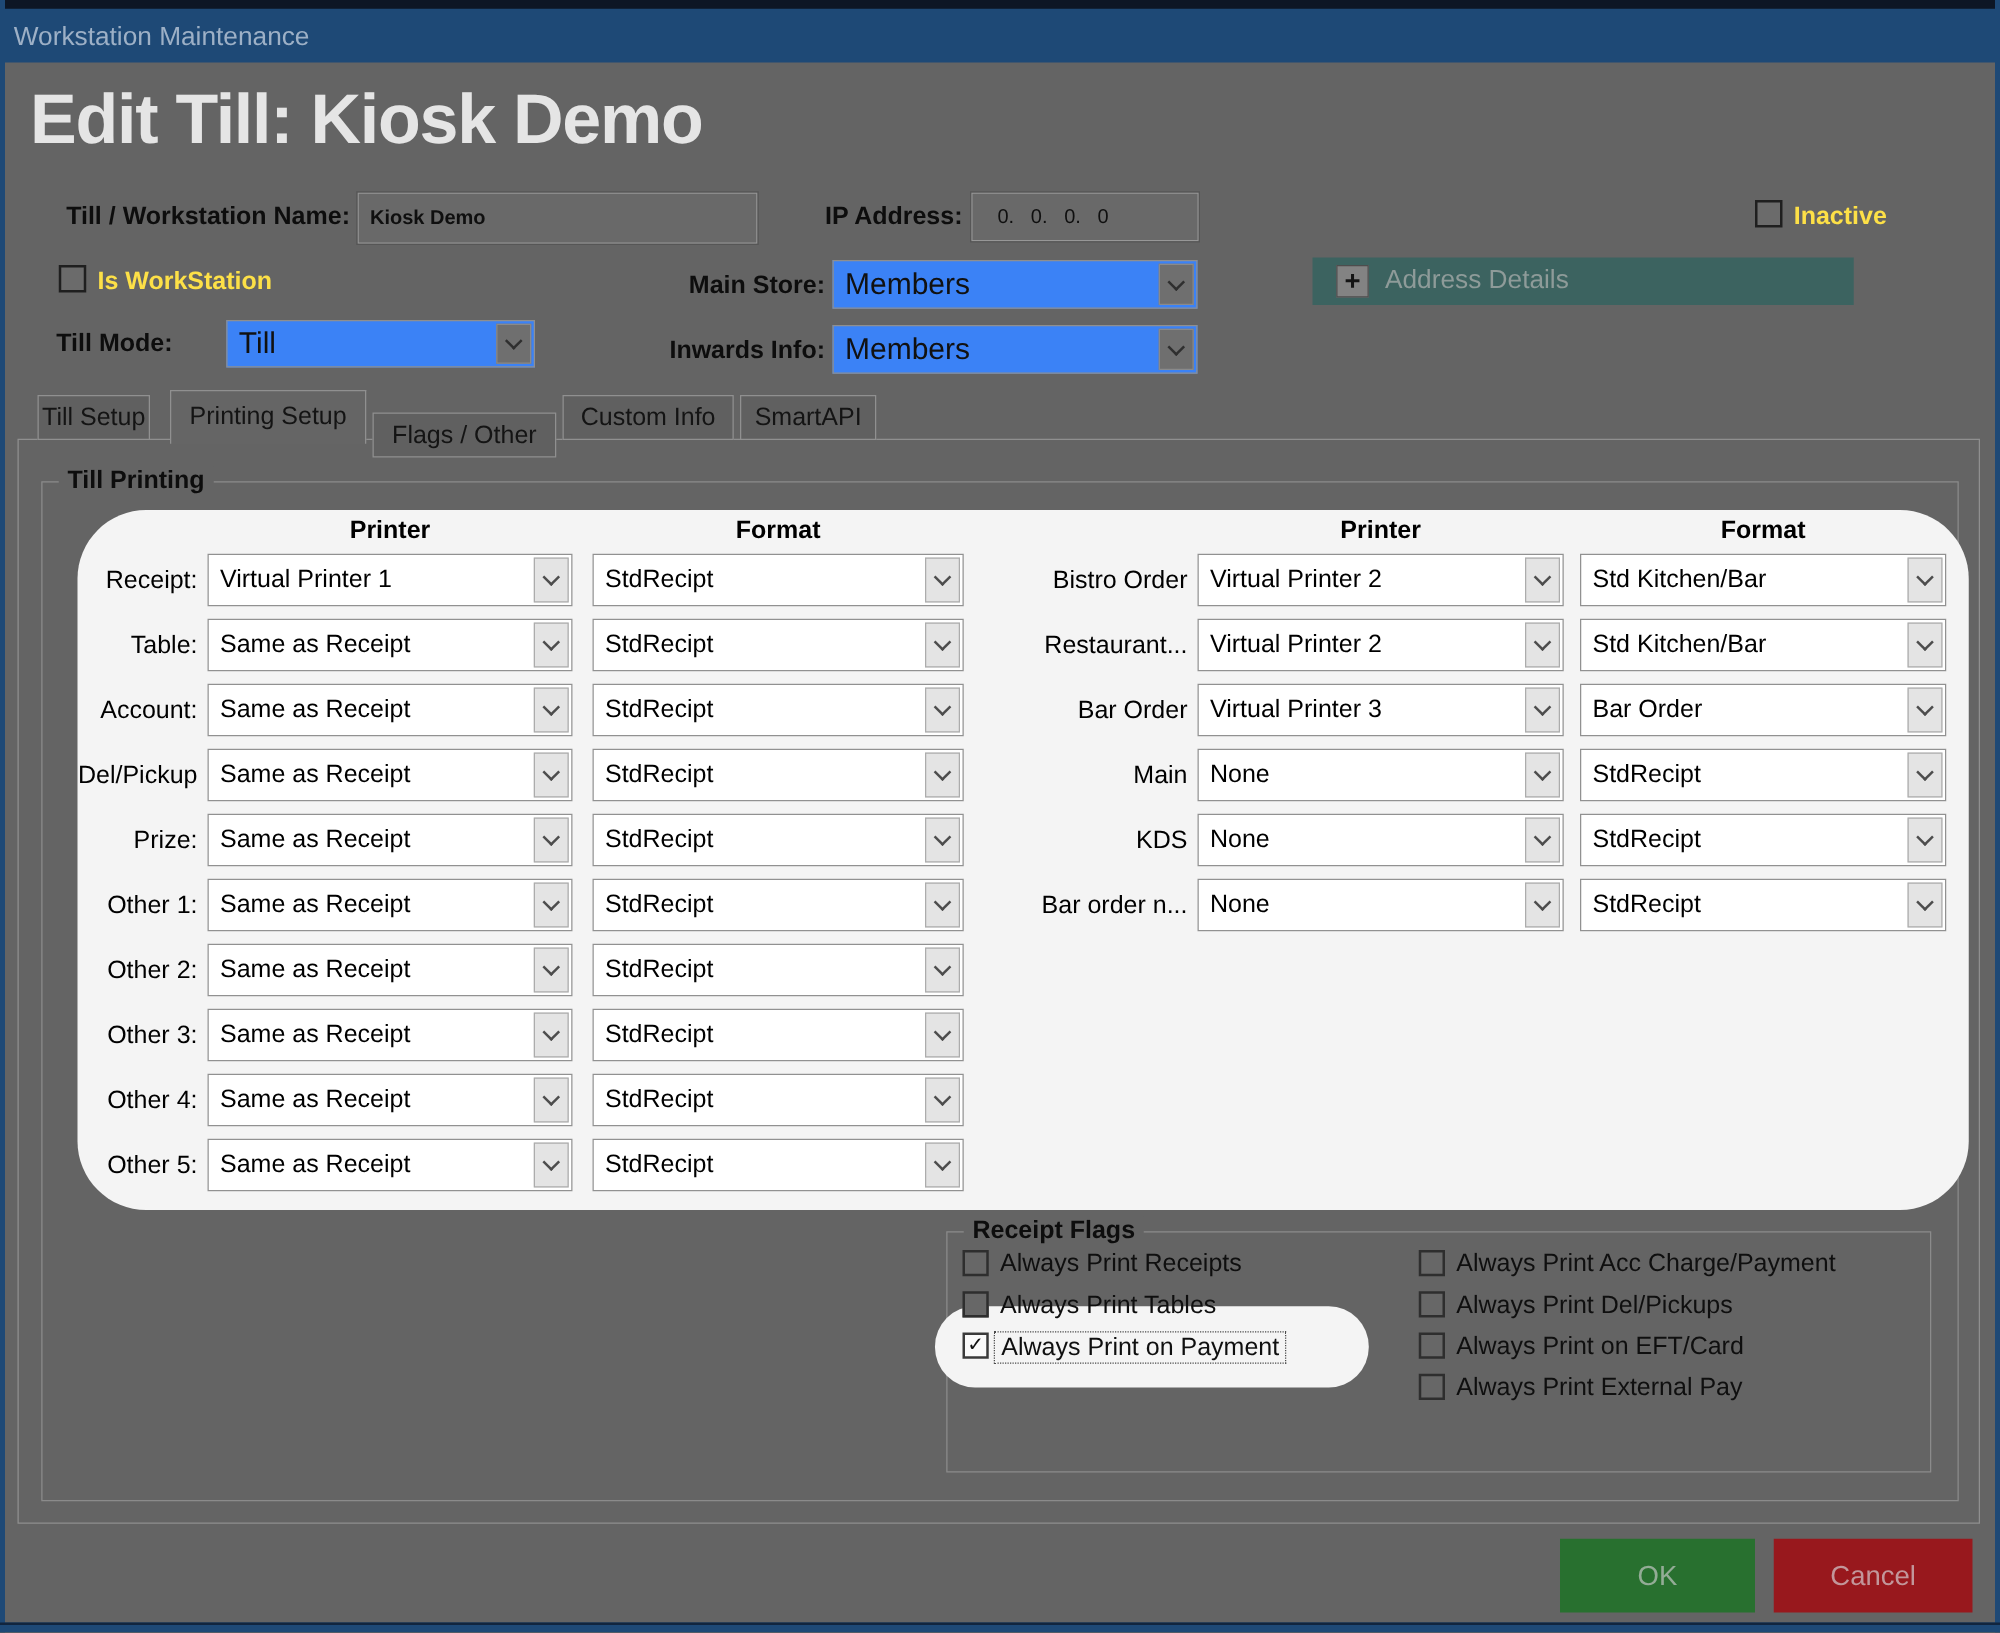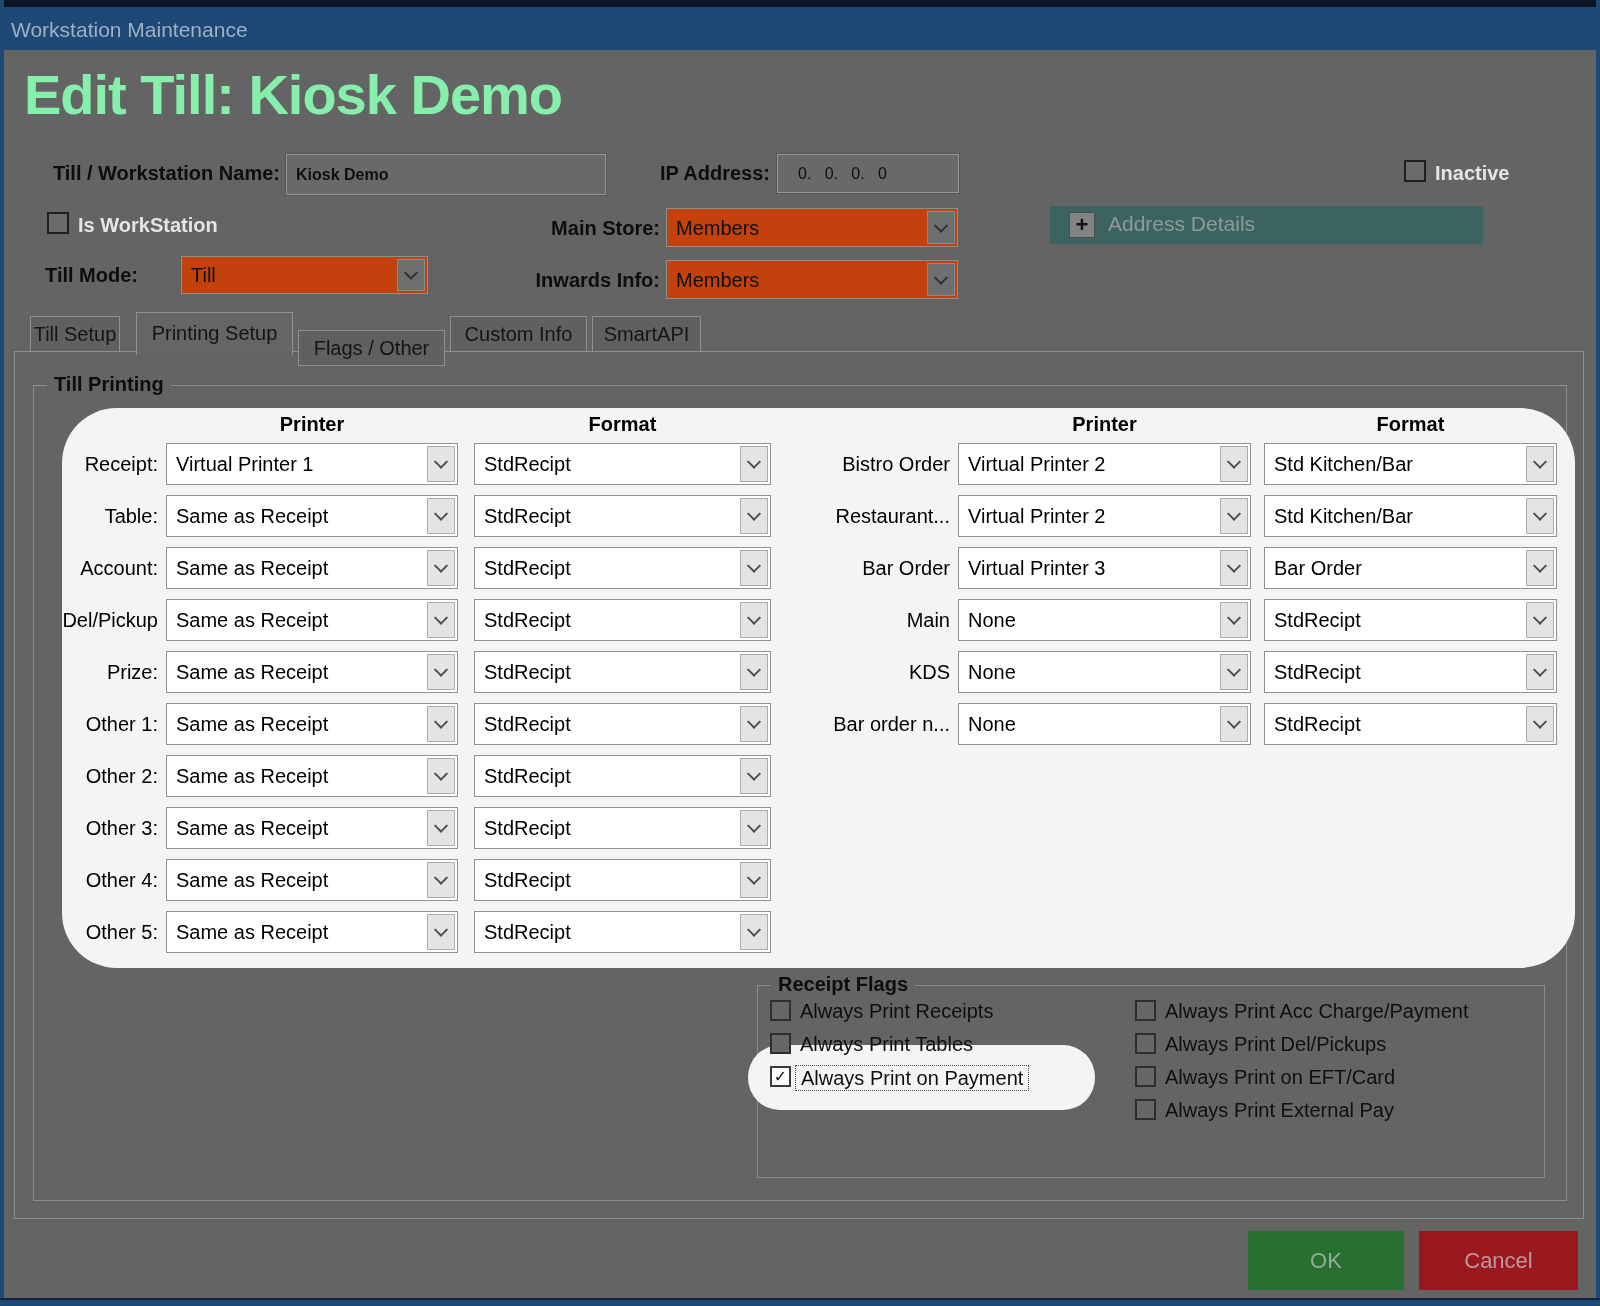--- a/index.html
+++ b/index.html
@@ -4,36 +4,36 @@
 <style>
   * { margin:0; padding:0; box-sizing:border-box; }
   html,body { width:1600px; height:1306px; }
   body { font-family:"Liberation Sans","DejaVu Sans",sans-serif; background:#646464; position:relative; overflow:hidden; }
 
   
   .edge { position:absolute; background:#1e4976; z-index:50; }
   .titlebar { position:absolute; left:0; top:0; width:1600px; height:50px; background:#1e4976; border-top:7px solid #0d1625; z-index:40; }
   .titlebar .t { position:absolute; left:11px; top:11px; font-size:21px; color:#9db0c6; }
 
-  .heading { position:absolute; left:24px; top:62px; font-size:56px; font-weight:bold; letter-spacing:-1px; color:#86efac; }
+  .heading { position:absolute; left:24px; top:62px; font-size:56px; font-weight:bold; letter-spacing:-1px; color:#e5e5e5; }
 
   
   .lbl { position:absolute; font-size:20px; font-weight:bold; color:#0d0d0d; text-align:right; }
   .field-d { position:absolute; background:#696969; border:1px solid #979797; outline:1px solid #565656; font-size:16px; color:#0f0f0f; }
   .field-d .v { position:absolute; left:9px; top:50%; transform:translateY(-50%); white-space:pre; }
   .field-d .v.b { font-weight:bold; }
   .sel { position:absolute; }
   .sel .txt { position:absolute; left:9px; top:50%; transform:translateY(-50%); white-space:nowrap; }
   .sel .btn { position:absolute; top:2px; right:2px; bottom:2px; width:28px; }
   .chev { position:absolute; left:50%; top:50%; width:10px; height:10px; border-right:2px solid; border-bottom:2px solid; transform:translate(-50%,-72%) rotate(45deg); }
-  .sel-d { background:#c2410c; border:1px solid #8f8f8f; font-size:20px; color:#111; }
+  .sel-d { background:#3b82f6; border:1px solid #8f8f8f; font-size:24px; color:#111; }
   .sel-d .btn { background:#6f6f6f; border:1px solid #8a8a8a; }
   .sel-d .chev { color:#2f2f2f; }
   .cb-d { position:absolute; width:22px; height:22px; background:#6b6b6b; border:2px solid #1f1f1f; }
-  .cb-lbl-d { position:absolute; font-size:20px; font-weight:bold; color:#e5e5e5; }
+  .cb-lbl-d { position:absolute; font-size:20px; font-weight:bold; color:#fde047; }
 
   .teal-btn { position:absolute; left:1050px; top:206px; width:433px; height:38px; background:#3c6360; }
   .teal-btn .plus { position:absolute; left:19px; top:6px; width:26px; height:26px; background:#838383; border:1px solid #4d4d4d; color:#141414; font-size:22px; font-weight:bold; text-align:center; line-height:24px; }
   .teal-btn .cap { position:absolute; left:58px; top:6px; font-size:21px; color:#8e9b99; }
 
   
   .tab { position:absolute; top:316px; height:36px; background:#606060; border:1px solid #909090; color:#141414; font-size:20px; text-align:center; line-height:34px; z-index:3; }
   .tab.active { top:312px; height:43px; background:#656565; border-bottom:none; line-height:40px; z-index:5; }
   .panel { position:absolute; left:14px; top:351px; width:1570px; height:868px; border:1px solid #8f8f8f; z-index:1; }
   .group { position:absolute; border:1px solid #8b8b8b; z-index:1; }

